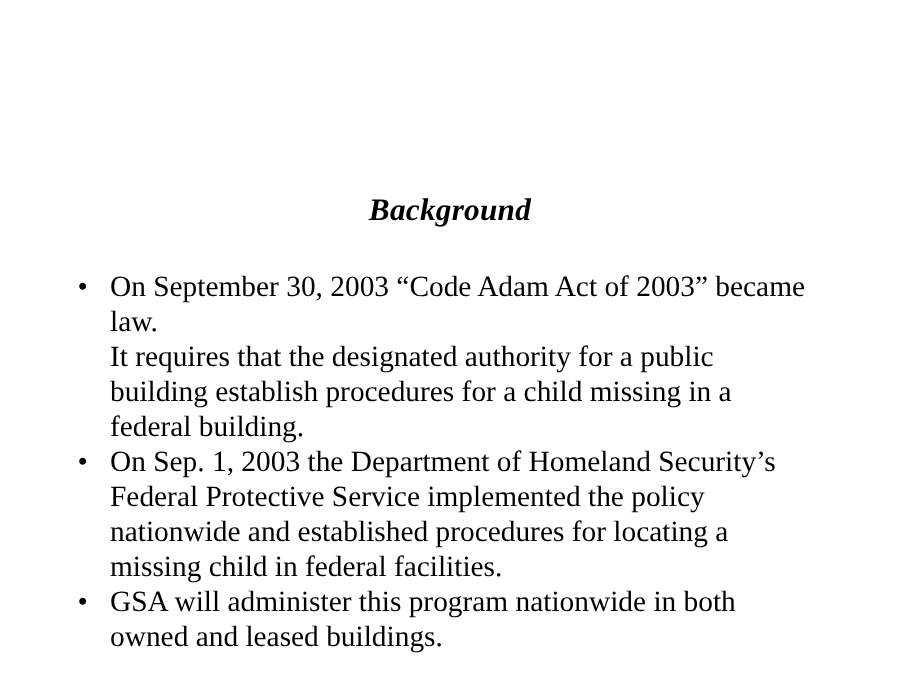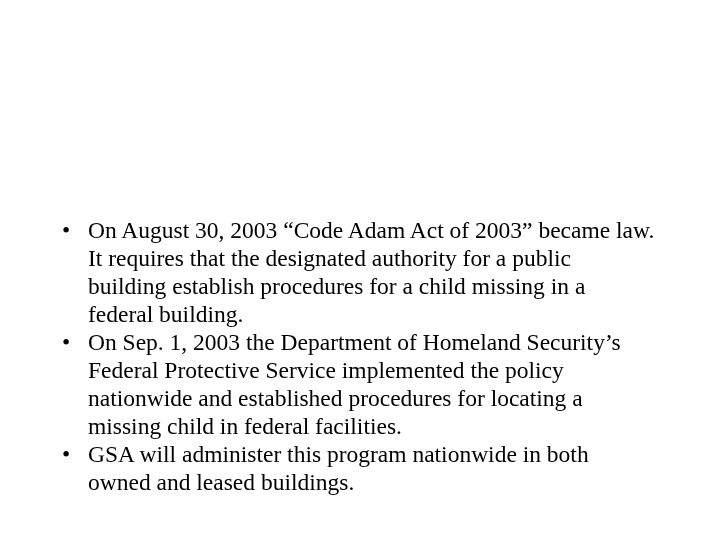--- a/index.html
+++ b/index.html
@@ -75,27 +75,28 @@
   .bullet-text {
     display: block;
     white-space: pre-line;
   }
 </style>
 </head>
 <body>
 
 <div class="slide">
 
+  <div class="slide-title">Background</div>
 
   <div class="slide-body">
     <ul class="bullet-list">
 
       <li class="bullet-item">
         <span class="bullet-marker">•</span>
-        <span class="bullet-text">On August 30, 2003 “Code Adam Act of 2003” became law.
+        <span class="bullet-text">On September 30, 2003 “Code Adam Act of 2003” became law.
 It requires that the designated authority for a public
 building establish procedures for a child missing in a
 federal building.</span>
       </li>
 
       <li class="bullet-item">
         <span class="bullet-marker">•</span>
         <span class="bullet-text">On Sep. 1, 2003 the Department of Homeland Security’s
 Federal Protective Service implemented the policy
 nationwide and established procedures for locating a

